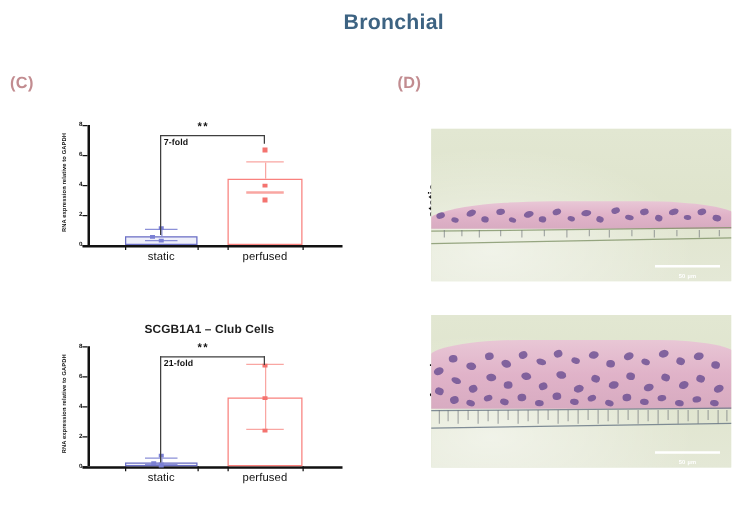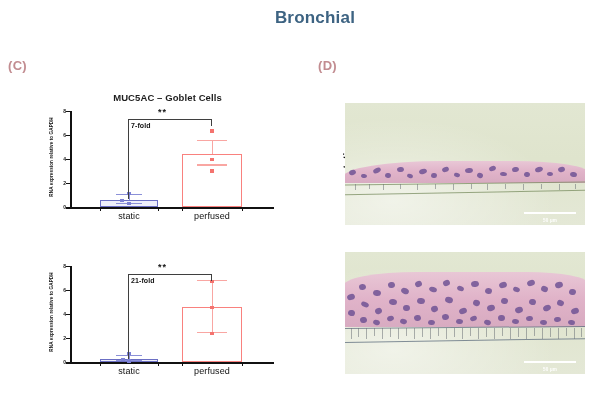--- a/index.html
+++ b/index.html
@@ -141,21 +141,20 @@
 </style>
 </head>
 <body>
 
 <div class="fig-title">Bronchial</div>
 
 <div class="panel-label" id="label-c">(C)</div>
 <div class="panel-label" id="label-d">(D)</div>
 
 <div class="chart-block" id="chart1">
-  <div class="chart-title">MUC5AC – Goblet Cells</div>
   <div class="plot-wrap">
     <div class="ylabel">RNA expression relative to GAPDH</div>
     <div class="axis-area">
       <div class="yaxis-line"></div>
       <div class="xaxis-line"></div>
 
       <div class="ytick" style="top:96px"></div>
       <div class="ytick" style="top:72px"></div>
       <div class="ytick" style="top:48px"></div>
       <div class="ytick" style="top:24px"></div>
@@ -196,20 +195,21 @@
       <div class="sig-star" style="left:88px;top:-4px;">**</div>
       <div class="fold-lbl" style="left:61px;top:11px;">7-fold</div>
 
       <div class="xcat" style="left:30px;width:58px;">static</div>
       <div class="xcat" style="left:104px;width:76px;">perfused</div>
     </div>
   </div>
 </div>
 
 <div class="chart-block" id="chart2">
+  <div class="chart-title">SCGB1A1 – Club Cells</div>
   <div class="plot-wrap">
     <div class="ylabel">RNA expression relative to GAPDH</div>
     <div class="axis-area">
       <div class="yaxis-line"></div>
       <div class="xaxis-line"></div>
 
       <div class="ytick" style="top:96px"></div>
       <div class="ytick" style="top:72px"></div>
       <div class="ytick" style="top:48px"></div>
       <div class="ytick" style="top:24px"></div>

